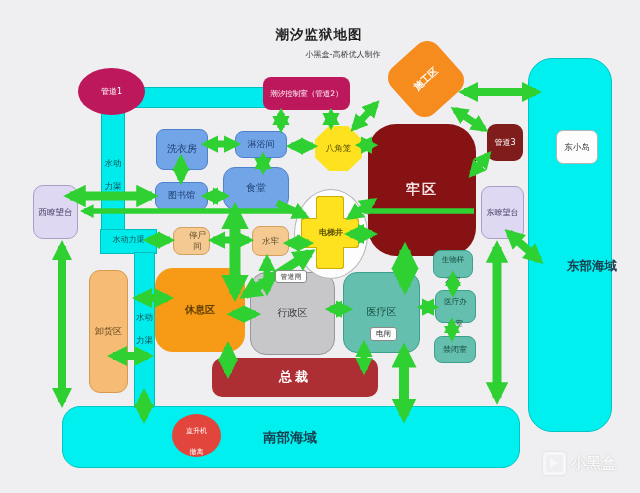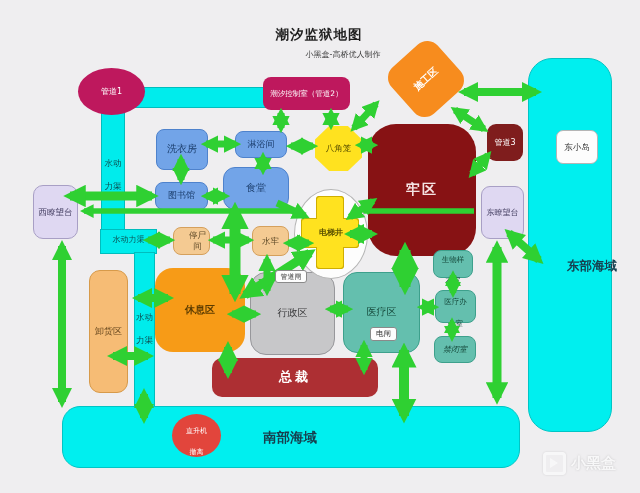--- a/index.html
+++ b/index.html
@@ -63,21 +63,21 @@
         color:#5c3c00;font-size:10px;font-weight:600;}
   #n-unloading{left:89px;top:270px;width:39px;height:123px;border-radius:11px;background:#f6bc75;
         border:1.5px solid #d79a4a;color:#6a4a20;font-size:9px;}
   #n-admin{left:250px;top:272px;width:85px;height:83px;border-radius:16px;background:#c7c7c9;
         border:1.5px solid #97979b;color:#3a3a3c;font-size:10px;}
   #n-medical{left:343px;top:272px;width:77px;height:81px;border-radius:14px;font-size:10px;}
   #n-president{left:212px;top:358px;width:166px;height:39px;border-radius:10px;background:#ad2f33;
         color:#fff;font-size:13px;font-weight:bold;letter-spacing:3px;}
   #n-bioroom{left:433px;top:250px;width:40px;height:28px;border-radius:8px;font-size:7.5px;}
   #n-medoffice{left:435px;top:290px;width:41px;height:33px;border-radius:8px;font-size:7.5px;}
-  #n-confinement{left:434px;top:336px;width:42px;height:27px;border-radius:8px;font-size:8px;font-style:italic;}
+  #n-confinement{left:434px;top:336px;width:42px;height:27px;border-radius:8px;font-size:8px;}
   #n-pipegate{left:275px;top:270px;width:32px;height:13px;font-size:7px;}
   #n-eswitch{left:370px;top:327px;width:27px;height:14px;font-size:7.5px;}
 
   #elevator{left:294px;top:189px;width:74px;height:90px;z-index:3;}
   #elevator .disc{position:absolute;left:0;top:0;width:74px;height:90px;border-radius:50%;
         background:#fdfdfd;border:1.5px solid #b5b5b5;box-sizing:border-box;}
   #elevator .cross-wrap{position:absolute;left:0;top:0;width:74px;height:90px;
         filter:drop-shadow(1px 0 0 #cfae00) drop-shadow(-1px 0 0 #cfae00)
                drop-shadow(0 1px 0 #cfae00) drop-shadow(0 -1px 0 #cfae00);}
   #elevator .bar-v{position:absolute;left:23px;top:8px;width:26px;height:71px;background:#ffe21f;border-radius:3px;}

